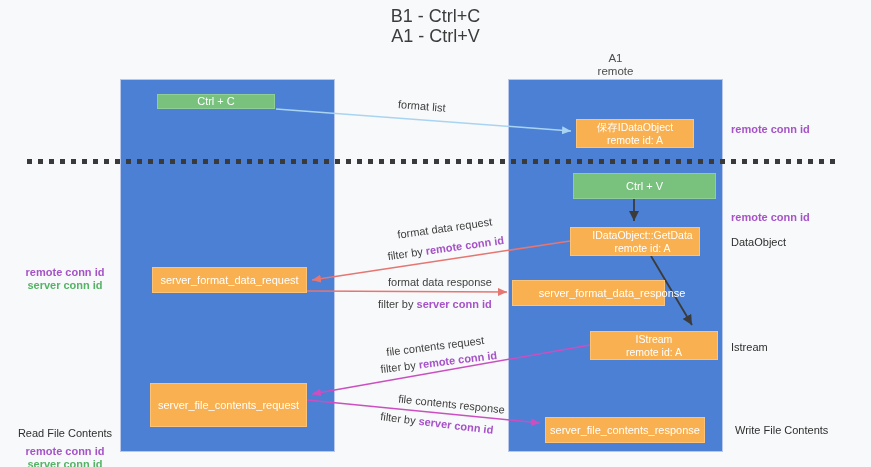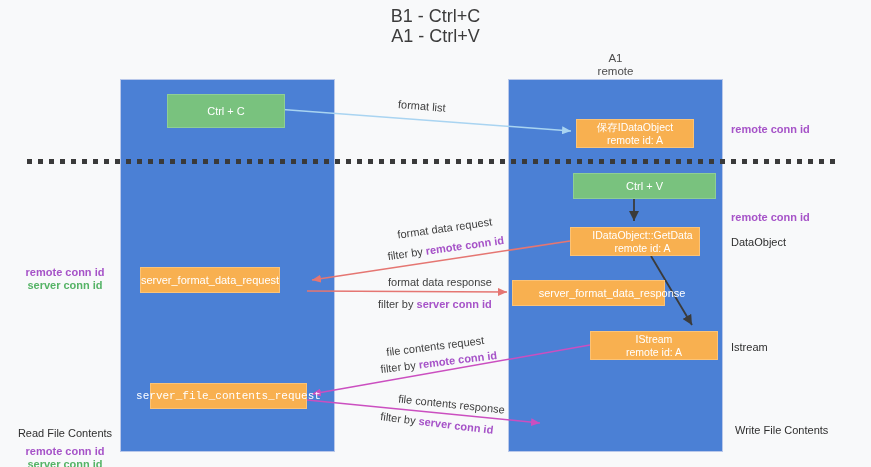--- a/index.html
+++ b/index.html
@@ -71,55 +71,58 @@
     </defs>
     <line x1="276" y1="109" x2="571" y2="131" stroke="#a9d4f1" stroke-width="1.5" marker-end="url(#m-blue)"></line>
     <line x1="634" y1="199" x2="634" y2="221" stroke="#3b3b3b" stroke-width="1.8" marker-end="url(#m-black)"></line>
     <line x1="651" y1="256" x2="692" y2="325" stroke="#3b3b3b" stroke-width="1.8" marker-end="url(#m-black)"></line>
     <line x1="570" y1="241" x2="312" y2="280" stroke="#e57672" stroke-width="1.5" marker-end="url(#m-salmon)"></line>
     <line x1="307" y1="291" x2="507" y2="292" stroke="#e57672" stroke-width="1.5" marker-end="url(#m-salmon)"></line>
     <line x1="590" y1="345" x2="312" y2="394" stroke="#cb4fc0" stroke-width="1.5" marker-end="url(#m-magenta)"></line>
     <line x1="307" y1="400" x2="540" y2="423" stroke="#cb4fc0" stroke-width="1.5" marker-end="url(#m-magenta)"></line>
   </svg>
 
-  <div class="node green" style="left:157px;top:94px;width:118px;height:34px;margin-left:10px;">
+  <div class="node green" style="left:157px;top:94px;width:118px;height:15px;">
     <div>Ctrl + C</div>
   </div>
 
   <div class="node orange" style="left:576px;top:119px;width:118px;height:29px;">
     <div class="l2">保存IDataObject</div>
     <div class="l2">remote id: A</div>
   </div>
 
   <div class="node green" style="left:573px;top:173px;width:143px;height:26px;">
     <div>Ctrl + V</div>
   </div>
 
   <div class="node orange" style="left:570px;top:227px;width:130px;height:29px;padding-left:15px;">
     <div class="l2">IDataObject::GetData</div>
     <div class="l2">remote id: A</div>
   </div>
 
-  <div class="node orange" style="left:140px;top:267px;width:140px;height:26px;">
+  <div class="node orange" style="left:152px;top:267px;width:155px;height:26px;">
     <div>server_format_data_request</div>
   </div>
 
   <div class="node orange" style="left:512px;top:280px;width:153px;height:26px;padding-left:47px;">
     <div>server_format_data_response</div>
   </div>
 
   <div class="node orange" style="left:590px;top:331px;width:128px;height:29px;">
     <div class="l2">IStream</div>
     <div class="l2">remote id: A</div>
   </div>
 
-  <div class="node orange" style="left:150px;top:383px;width:157px;height:26px;font-family:Liberation Mono, monospace;">
+  <div class="node orange" style="left:150px;top:383px;width:157px;height:44px;">
     <div>server_file_contents_request</div>
   </div>
 
+  <div class="node orange" style="left:545px;top:417px;width:160px;height:26px;">
+    <div>server_file_contents_response</div>
+  </div>
 
   <div class="edge-label" style="left:398px;top:100px;transform:rotate(4.5deg);">format list</div>
 
   <div class="edge-label" style="left:397px;top:222px;transform:rotate(-8deg);">format data request</div>
   <div class="edge-label" style="left:387px;top:242px;transform:rotate(-8deg);">
     <span>filter by</span>
     <span class="purple">remote conn id</span>
   </div>
 
   <div class="edge-label" style="left:388px;top:276px;">format data response</div>

